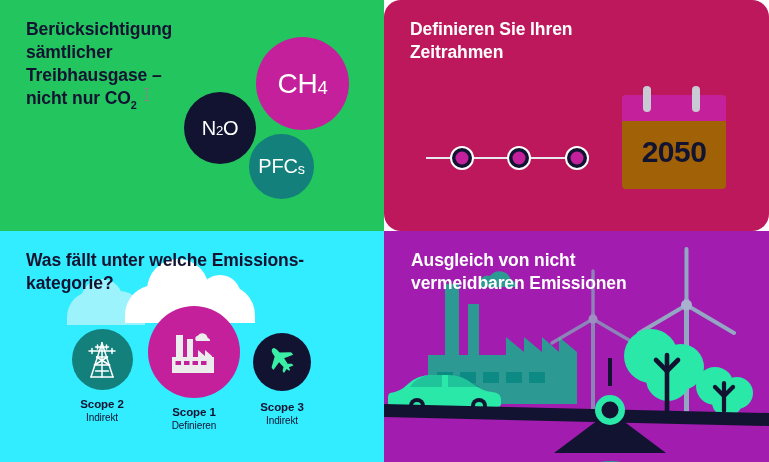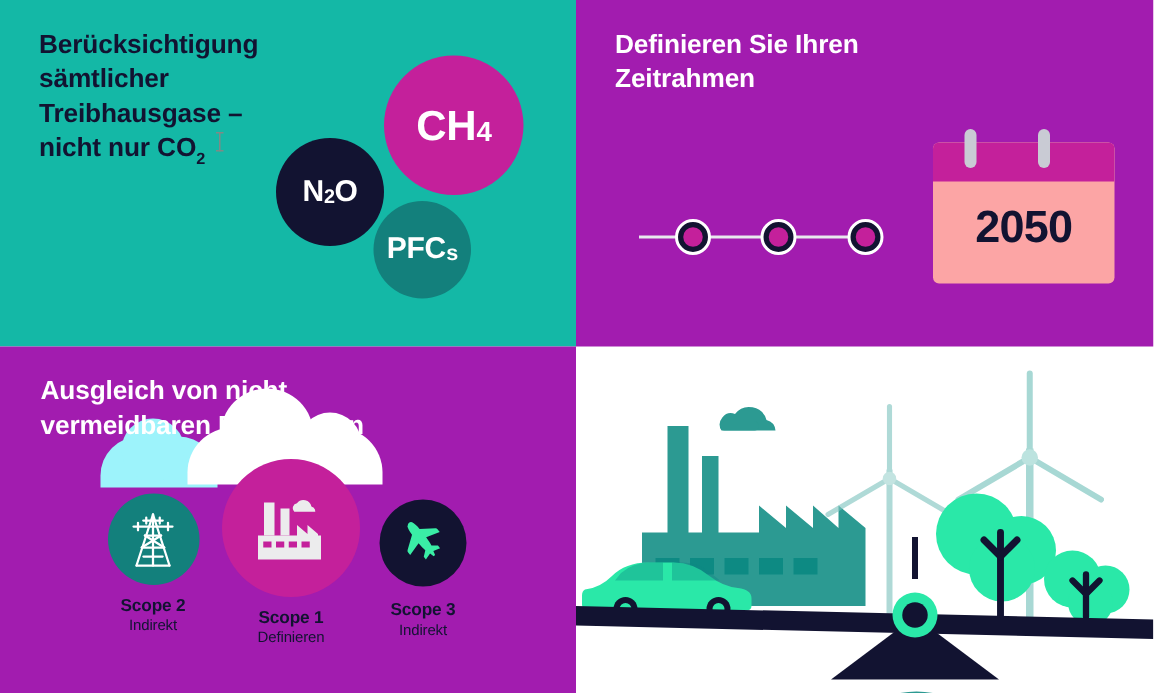--- a/index.html
+++ b/index.html
@@ -29,21 +29,21 @@
     top: 18px;
     margin: 0;
     font-size: 17.5px;
     font-weight: bold;
     line-height: 1.32;
     letter-spacing: -0.1px;
     white-space: pre-line;
     z-index: 6;
   }
   
-  #panel-gases { background: #14b8a6; }
+  #panel-gases { background: #22c55e; }
   #panel-gases .panel-title { color: #121331; }
   .sub2 {
     font-size: 0.62em;
     vertical-align: baseline;
     position: relative;
     top: 0.42em;
     left: 0px;
     color: #121331;
   }
   .caret-artifact {
@@ -69,21 +69,21 @@
     width: 5px; height: 1px;
     background: #7f8a86;
   }
   .bubble {
     position: absolute;
     border-radius: 50%;
     display: flex;
     align-items: center;
     justify-content: center;
     color: #ffffff;
-    font-weight: bold;
+    font-weight: normal;
     z-index: 4;
   }
   .bubble .sub {
     font-size: 0.66em;
     position: relative;
     top: 0.22em;
     left: 0.01em;
   }
   #bubble-ch4 {
     left: 256px; top: 37px;
@@ -105,21 +105,21 @@
     left: 249px; top: 134px;
     width: 65px; height: 65px;
     background: #13807c;
     font-size: 20px;
     letter-spacing: -0.2px;
     z-index: 5;
   }
   #bubble-pfcs .sub { font-size: 0.72em; top: 0.14em; }
 
   
-  #panel-timeframe { background: #a21caf; }
+  #panel-timeframe { background: #be185d; border-radius: 17px; }
   #panel-timeframe .panel-title { color: #ffffff; }
   #timeline-line {
     position: absolute;
     left: 426px;
     top: 157px;
     width: 150px;
     height: 2px;
     background: #e8e8ee;
     z-index: 1;
   }
@@ -142,23 +142,23 @@
     background: #c4209b;
     display: block;
   }
   #tl-dot-1 { left: 450px; }
   #tl-dot-2 { left: 507px; }
   #tl-dot-3 { left: 565px; }
   #calendar {
     position: absolute;
     left: 622px;
     top: 95px;
-    width: 121px;
+    width: 104px;
     height: 94px;
-    background: #fca5a5;
+    background: #a16207;
     border-radius: 4px;
     z-index: 3;
     overflow: hidden;
   }
   #calendar-header {
     height: 26px;
     background: #c4209b;
   }
   #calendar-year {
     display: flex;
@@ -302,20 +302,24 @@
         <span>PFC</span>
         <span class="sub">s</span>
       </div>
   </div>
 
   <div class="panel" id="panel-timeframe">
     <h2 class="panel-title">Definieren Sie Ihren
 Zeitrahmen</h2>
   </div>
 
+  <div class="panel" id="panel-scopes">
+    <h2 class="panel-title">Was fällt unter welche Emissions-
+kategorie?</h2>
+  </div>
 
   <div class="panel" id="panel-offset">
     <h2 class="panel-title">Ausgleich von nicht
 vermeidbaren Emissionen</h2>
   </div>
 
   <div id="timeline-line"></div>
   <div class="tl-dot" id="tl-dot-1">
       <i></i>
     </div>

